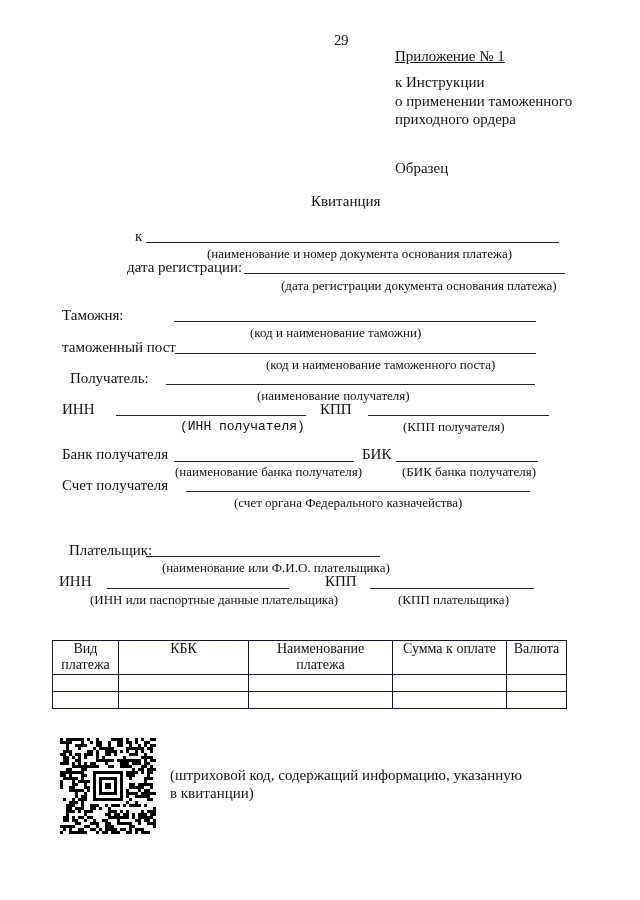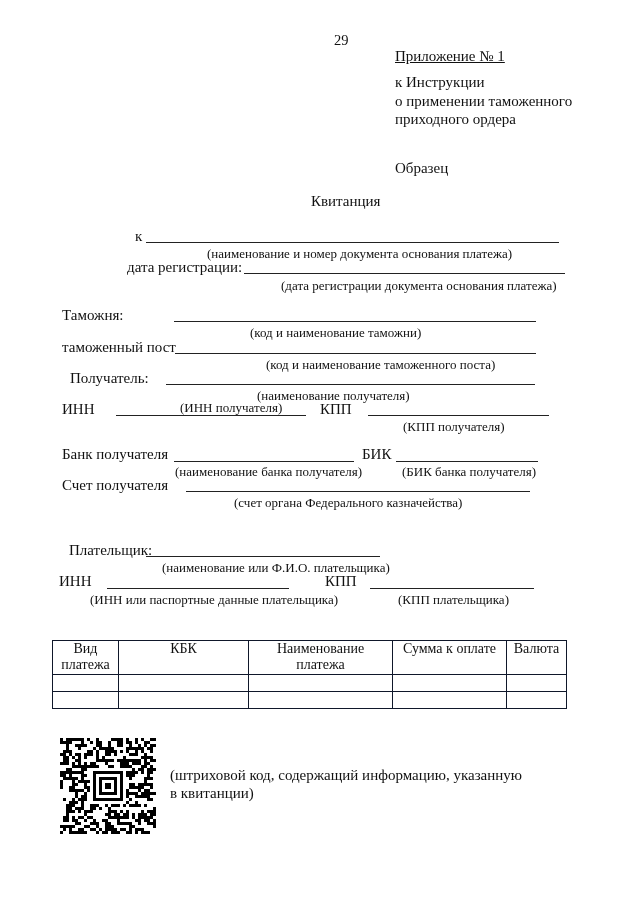--- a/index.html
+++ b/index.html
@@ -48,21 +48,21 @@
 <div class="abs t15" style="left:62px;top:339px;">таможенный пост</div>
 <div class="line" style="left:175px;top:353px;width:361px;"></div>
 <div class="abs t11" style="left:246px;top:357px;margin-left:20px;">(код и наименование таможенного поста)</div>
 
 <div class="abs t15" style="left:62px;top:370px;margin-left:8px;">Получатель:</div>
 <div class="line" style="left:166px;top:384px;width:369px;"></div>
 <div class="abs t11" style="left:257px;top:388px;">(наименование получателя)</div>
 
 <div class="abs t15" style="left:62px;top:401px;">ИНН</div>
 <div class="line" style="left:116px;top:415px;width:190px;"></div>
-<div class="abs t11" style="left:180px;top:400px;">(ИНН получателя)</div>
+<div class="abs t11" style="left:180px;top:419px;font-family:Liberation Mono, monospace;">(ИНН получателя)</div>
 <div class="abs t15" style="left:320px;top:401px;">КПП</div>
 <div class="line" style="left:368px;top:415px;width:181px;"></div>
 <div class="abs t11" style="left:403px;top:419px;">(КПП получателя)</div>
 
 <div class="abs t15" style="left:62px;top:446px;text-align:center;">Банк получателя</div>
 <div class="line" style="left:174px;top:461px;width:180px;"></div>
 <div class="abs t11" style="left:175px;top:464px;">(наименование банка получателя)</div>
 <div class="abs t15" style="left:362px;top:446px;">БИК</div>
 <div class="line" style="left:396px;top:461px;width:142px;"></div>
 <div class="abs t11" style="left:402px;top:464px;">(БИК банка получателя)</div>

